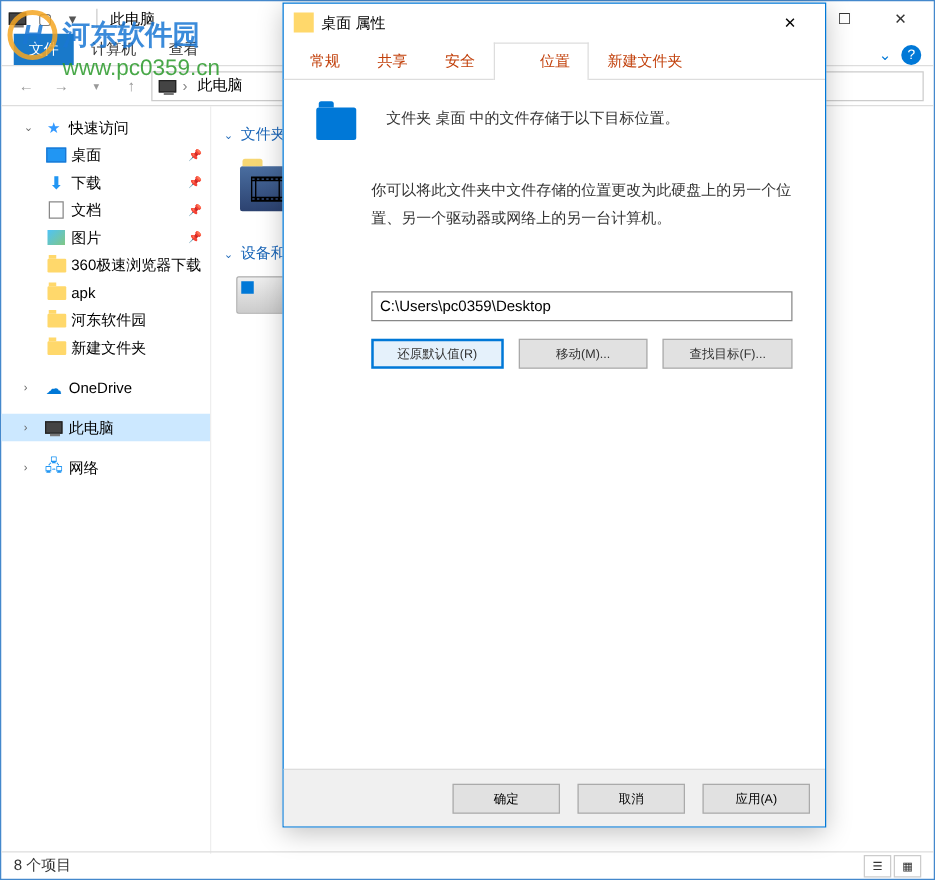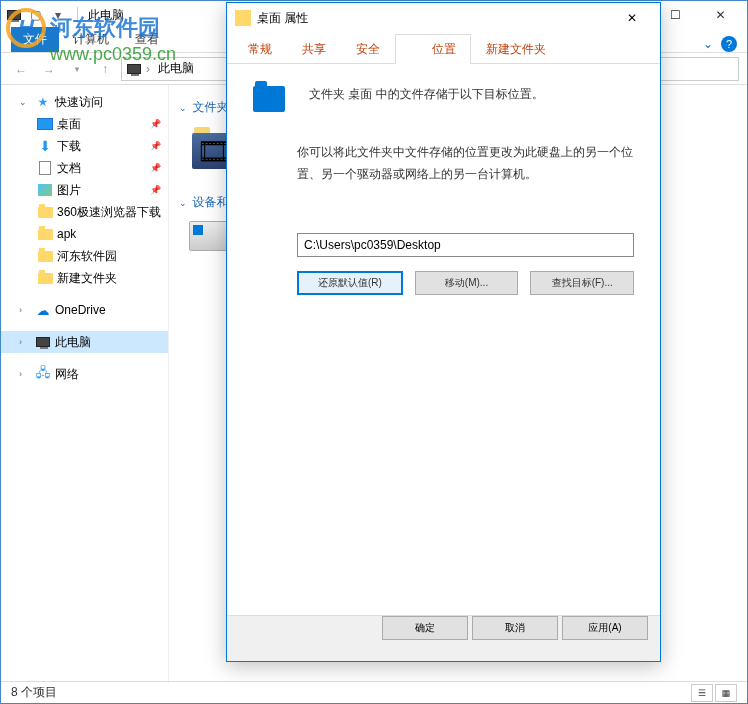--- a/index.html
+++ b/index.html
@@ -67,21 +67,21 @@
 .dlg-body { flex: 1; padding: 20px 26px; color: #333; }
 .dlg-row1 { display: flex; align-items: flex-start; gap: 24px; margin-bottom: 30px; text-align: right; }
 .dlg-folder-icon { width: 32px; height: 26px; background: #0078d7; border-radius: 2px; position: relative; flex-shrink: 0; margin-top: 2px; }
 .dlg-folder-icon::before { content: ""; position: absolute; top: -5px; left: 2px; width: 12px; height: 5px; background: #0078d7; border-radius: 2px 2px 0 0; }
 .dlg-desc { line-height: 1.8; }
 .dlg-path { width: 100%; border: 1px solid #888; padding: 4px 6px; margin: 8px 0 14px; font-size: 12px; }
 .dlg-btns { display: flex; gap: 12px; }
 .dlg-btn { flex: 1; height: 24px; border: 1px solid #aaa; background: #e1e1e1; display: flex; align-items: center; justify-content: center; font-size: 10px; }
 .dlg-btn.primary { border: 2px solid #0078d7; background: #e5f1fb; }
 
-.dlg-footer { height: 46px; border-top: 1px solid #ddd; background: #f0f0f0; display: flex; justify-content: flex-end; gap: 4px; padding: 0 12px; }
+.dlg-footer { height: 46px; border-top: 1px solid #ddd; background: #f0f0f0; display: flex; align-items: center; justify-content: flex-end; gap: 14px; padding: 0 12px; }
 .dlg-footer .dlg-btn { flex: 0 0 86px; }
 
 
 .ico-desktop { width:16px; height:12px; background:#2196f3; border:1px solid #1976d2; }
 .ico-down { color:#2196f3; font-size:14px; }
 .ico-doc { width:12px; height:14px; background:#fff; border:1px solid #888; }
 .ico-img { width:14px; height:12px; background:linear-gradient(135deg,#4fc3f7,#81c784); }
 .ico-fold { width:15px; height:11px; background:#ffd86b; border-radius:1px; position:relative; }
 .ico-fold::before { content:""; position:absolute; top:-3px; left:1px; width:6px; height:3px; background:#ffd86b; }
 .ico-onedrive { color:#0078d7; font-size:13px; }

